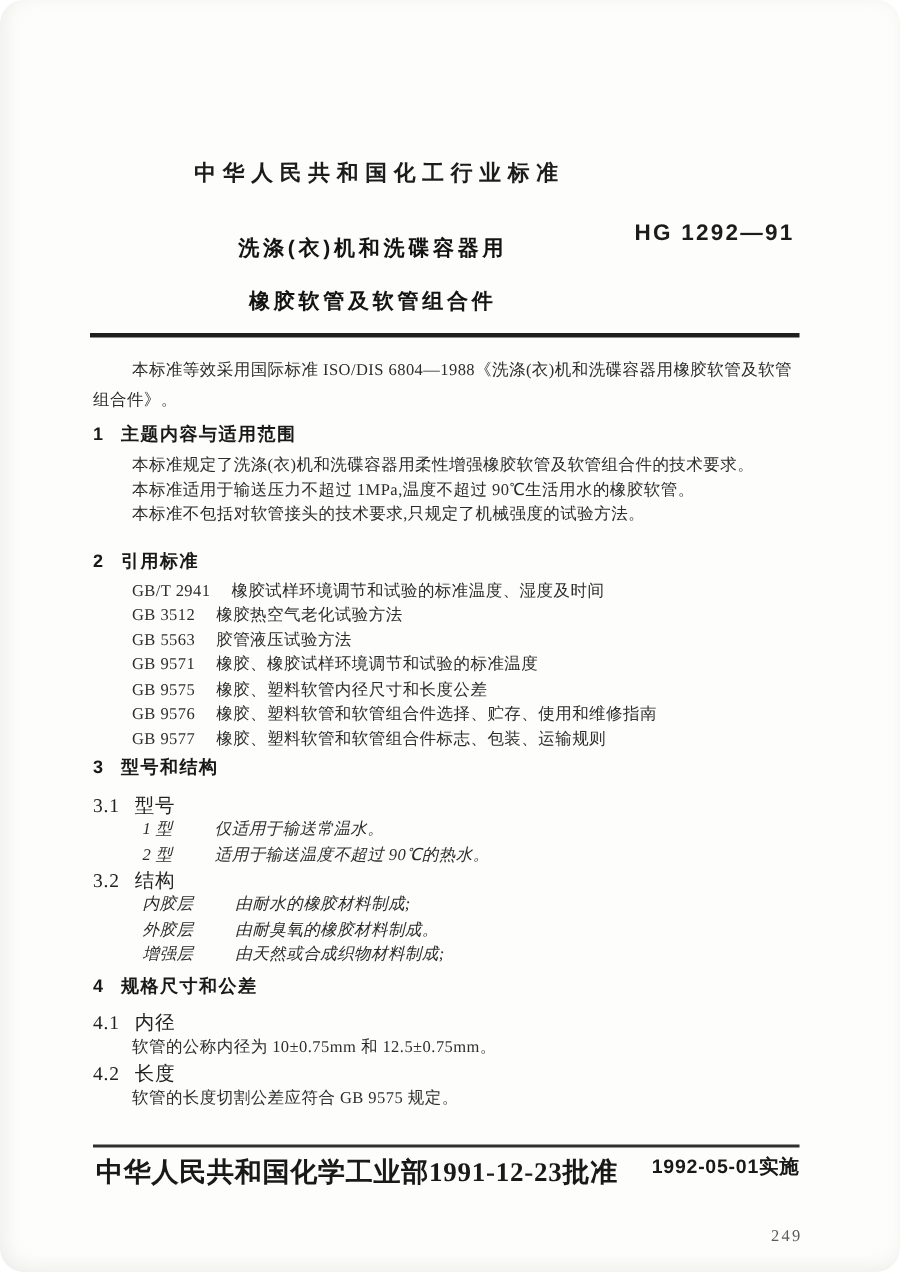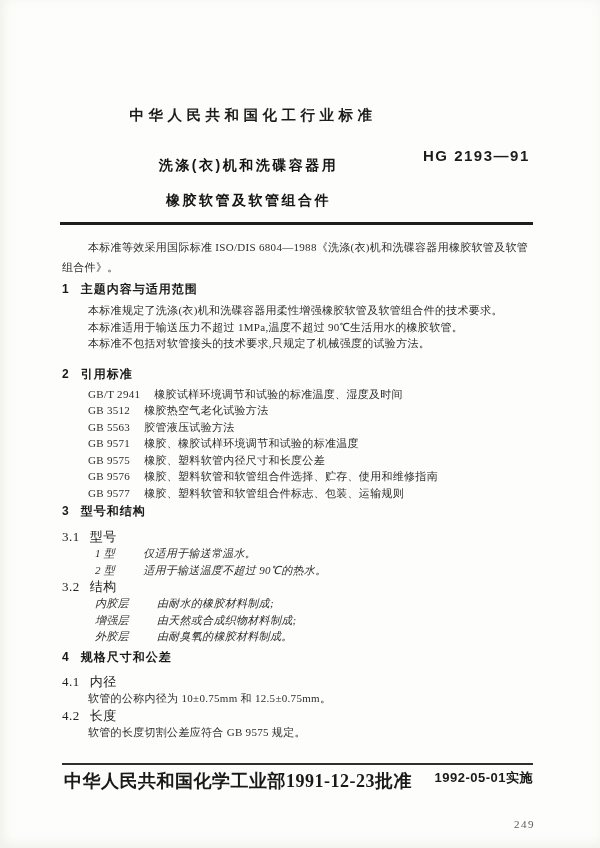--- a/index.html
+++ b/index.html
@@ -1,20 +1,21 @@
 <!DOCTYPE html>
 <html><head>
 <meta charset="utf-8">
 <style>
   html, body { margin:0; padding:0; background:#ffffff; }
   .page {
     position:relative; width:600px; height:848px;
     background:#fdfdfb; overflow:hidden;
     font-family:"Liberation Serif", serif; color:#2d2d2d;
     box-shadow: inset 3px -3px 12px rgba(190,200,185,0.25);
+    border-radius: 16px;
   }
   .std-label {
     position:absolute; top:106px; left:0; width:506px; text-align:center;
     font-family:"Liberation Sans", sans-serif; font-weight:700;
     font-size:14.5px; letter-spacing:4.5px; color:#1c1c1c;
   }
   .doc-number {
     position:absolute; top:147px; left:423px;
     font-family:"Liberation Sans", sans-serif; font-weight:700;
     font-size:15px; letter-spacing:1.5px; color:#1c1c1c;
@@ -72,21 +73,21 @@
     position:absolute; top:818px; left:514px;
     font-size:11px; letter-spacing:1.5px; color:#5b5b5b;
   }
 </style>
 </head>
 <body>
 
 <div class="page">
 
   <div class="std-label">中华人民共和国化工行业标准</div>
-  <div class="doc-number">HG 2193—91</div>
+  <div class="doc-number">HG 1292—91</div>
   <div class="doc-title">
     <div>洗涤(衣)机和洗碟容器用</div>
     <div>橡胶软管及软管组合件</div>
   </div>
   <div class="header-rule"></div>
 
   <div class="content">
 
     <p class="intro">本标准等效采用国际标准 ISO/DIS 6804—1988《洗涤(衣)机和洗碟容器用橡胶软管及软管组合件》。</p>
 
@@ -156,26 +157,26 @@
       </div>
       <div class="sub-h">
         <span>3.2</span>
         <span>结构</span>
       </div>
       <div class="def-row">
         <span>内胶层</span>
         <span>由耐水的橡胶材料制成;</span>
       </div>
       <div class="def-row">
+        <span>外胶层</span>
+        <span>由耐臭氧的橡胶材料制成。</span>
+      </div>
+      <div class="def-row">
         <span>增强层</span>
         <span>由天然或合成织物材料制成;</span>
-      </div>
-      <div class="def-row">
-        <span>外胶层</span>
-        <span>由耐臭氧的橡胶材料制成。</span>
       </div>
     </div>
 
     <div class="sec-4">
       <div class="sec-h">
         <span>4</span>
         <span>规格尺寸和公差</span>
       </div>
       <div class="sub-h">
         <span>4.1</span>

